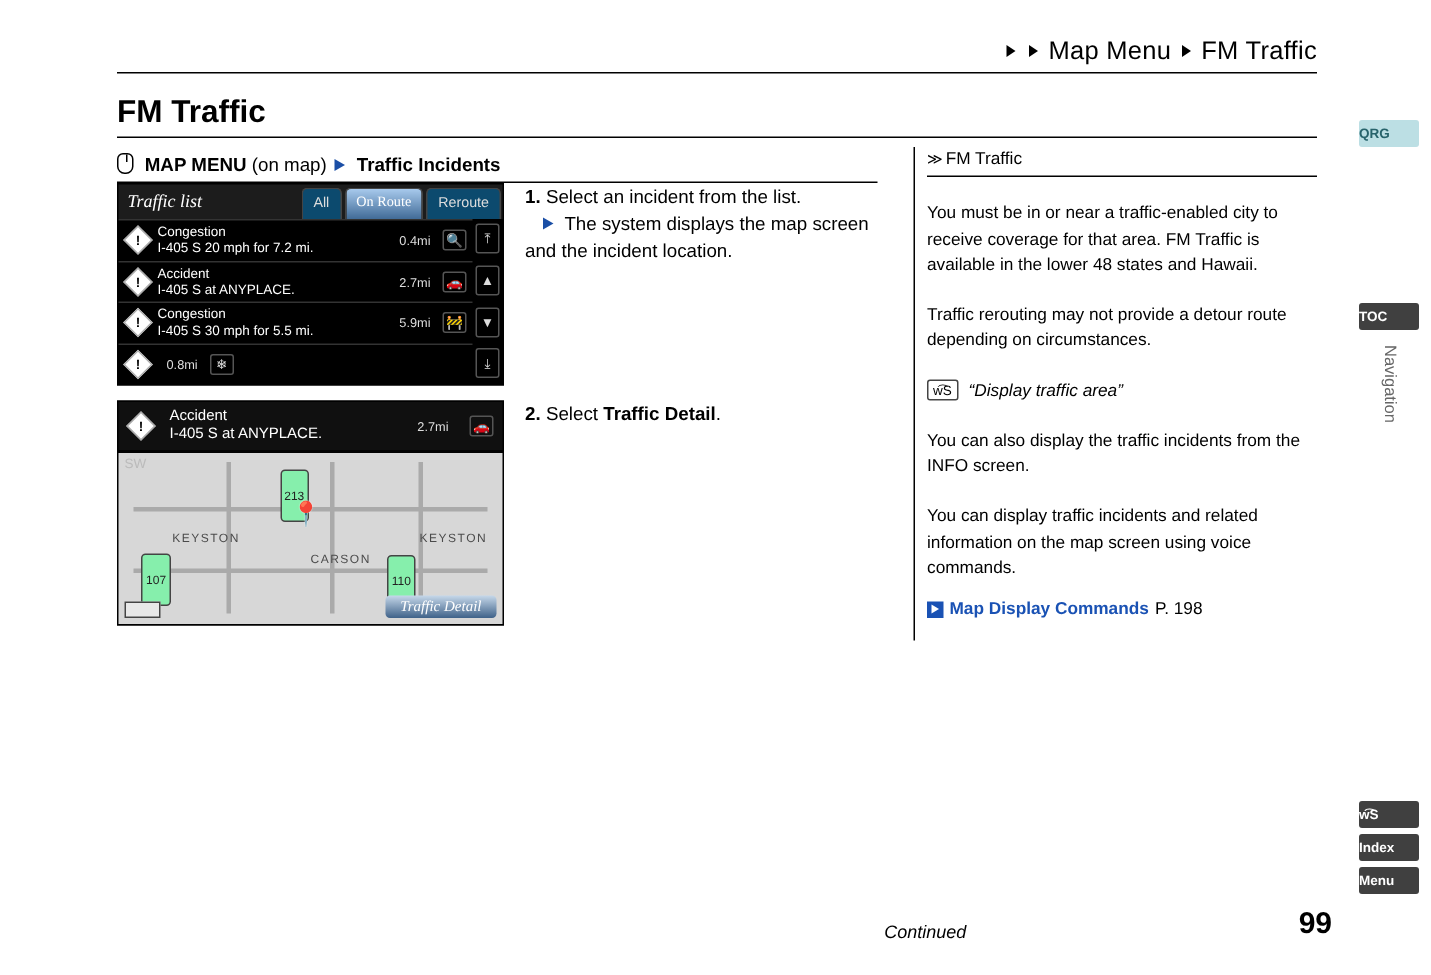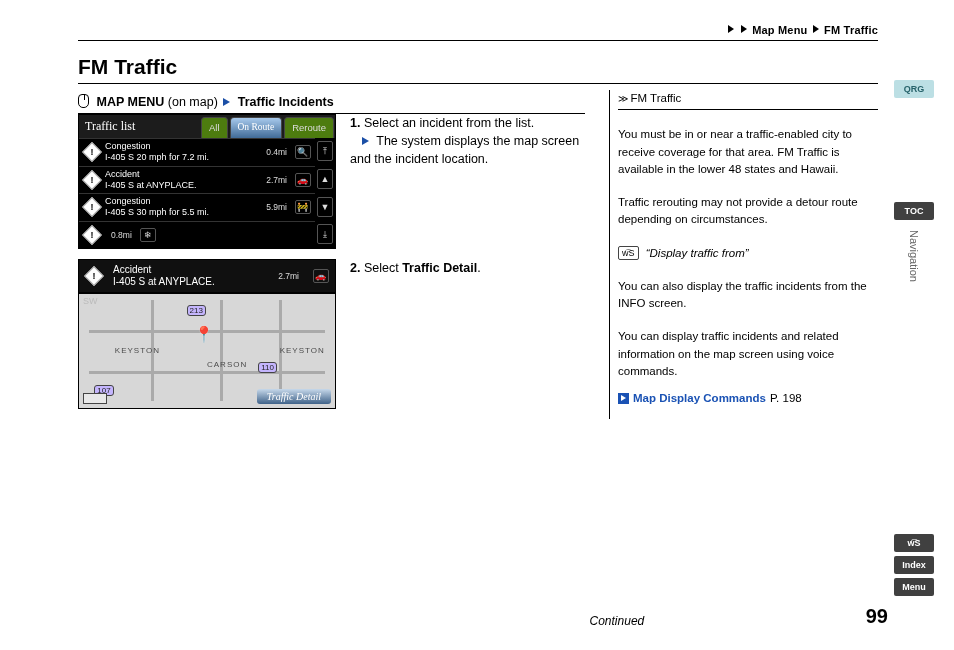--- a/index.html
+++ b/index.html
@@ -14,22 +14,22 @@
   }
   .page{
     position:absolute;
     left:78px;
     top:24px;
     width:800px;
     height:600px;
   }
   .breadcrumb{
     text-align:right;
-    font-size:11px;
-    font-weight:700;
+    font-size:17px;
+    font-weight:400;
     letter-spacing:.2px;
   }
   .bc-arrow{
     display:inline-block;
     width:0;height:0;
     border-top:4px solid transparent;
     border-bottom:4px solid transparent;
     border-left:6px solid #000;
     margin:0 2px 0 2px;
     vertical-align:1px;
@@ -104,31 +104,32 @@
     padding:0;
   }
   .shot-hdr{
     display:flex;
     align-items:stretch;
     background:#1c1c1c;
   }
   .shot-title{
     flex:1;
     font-family:Georgia,serif;
+    font-style:italic;
     font-size:12px;
     padding:4px 6px;
   }
   .tab{
     padding:4px 7px;
     border:1px solid #444;
     border-bottom:none;
     margin:2px 1px 0 1px;
     font-size:9.5px;
     border-radius:4px 4px 0 0;
-    background:#4d7c0f;
+    background:#0c4a6e;
     color:#ddd;
   }
   .tab.active{
     background:linear-gradient(#a7c9ec,#416b97);
     color:#fff;
     font-family:Liberation Serif, serif;
   }
   .tl-row{
     display:flex;
     align-items:center;
@@ -189,22 +190,22 @@
   }
   .road{position:absolute;background:#aaa;}
   .rh{height:3px;left:4%;right:4%;}
   .rv{width:3px;top:6%;bottom:6%;}
   .mlabel{position:absolute;color:#4b4b4b;font-size:8px;letter-spacing:1px;}
   .pin{
     position:absolute;color:#265aa6;font-size:16px;
     text-shadow:0 0 1px #fff;
   }
   .shield{
-    position:absolute;background:#c4b5fd;color:#222;border-radius:3px;
-    font-size:8px;padding:0 2px;border:1px solid #444;
+    position:absolute;background:#86efac;color:#222;border-radius:3px;
+    font-size:8px;padding:12px 2px;border:1px solid #444;
   }
   .tdetail{
     position:absolute;right:4px;bottom:4px;
     background:linear-gradient(#c6d8ea,#3f6289);
     color:#fff;font-family:Georgia,serif;font-style:italic;
     font-size:10px;padding:2px 10px;border-radius:3px;
   }
 
   .step-text{
     flex:1;font-size:12.5px;line-height:1.45;
@@ -245,22 +246,22 @@
   .footer{
     position:absolute;left:78px;right:66px;bottom:22px;
     display:flex;justify-content:space-between;align-items:flex-end;
     font-size:12px;
   }
   .cont{font-style:italic;margin-left:290px;}
   .pg{font-size:20px;font-weight:700;}
 
   
   .rail{
-    position:absolute;right:20px;top:80px;height:520px;width:40px;
-    font-size:9px;text-align:center;margin-left:12px;
+    position:absolute;right:8px;top:80px;height:520px;width:40px;
+    font-size:9px;text-align:left;margin-left:12px;
   }
   .rtab{
     background:#404040;color:#fff;border-radius:2px;
     padding:4px 0;margin-bottom:4px;cursor:pointer;font-weight:600;
   }
   .rtab.light{background:#bcdfe4;color:#27636b;}
   .vlabel{
     writing-mode:vertical-rl;
     color:#666;font-size:11px;
     margin:10px auto 0 auto;
@@ -408,21 +409,21 @@
 
     <div class="col-side">
       <div class="side-hdr">
         <span class="chev2">≫</span>
         <span>FM Traffic</span>
       </div>
       <p class="side-p">You must be in or near a traffic-enabled city to receive coverage for that area. FM Traffic is available in the lower 48 states and Hawaii.</p>
       <p class="side-p">Traffic rerouting may not provide a detour route depending on circumstances.</p>
       <p class="side-p">
         <span class="voice-box">w͡S</span>
-        <i>“Display traffic from”</i>
+        <i>“Display traffic area”</i>
       </p>
       <p class="side-p">You can also display the traffic incidents from the INFO screen.</p>
       <p class="side-p">You can display traffic incidents and related information on the map screen using voice commands.</p>
       <a class="side-link" href="#">
         <span class="link-arrow"></span>
         <span>Map Display Commands</span>
         <span class="pnum">P. 198</span>
       </a>
     </div>
   </div>

